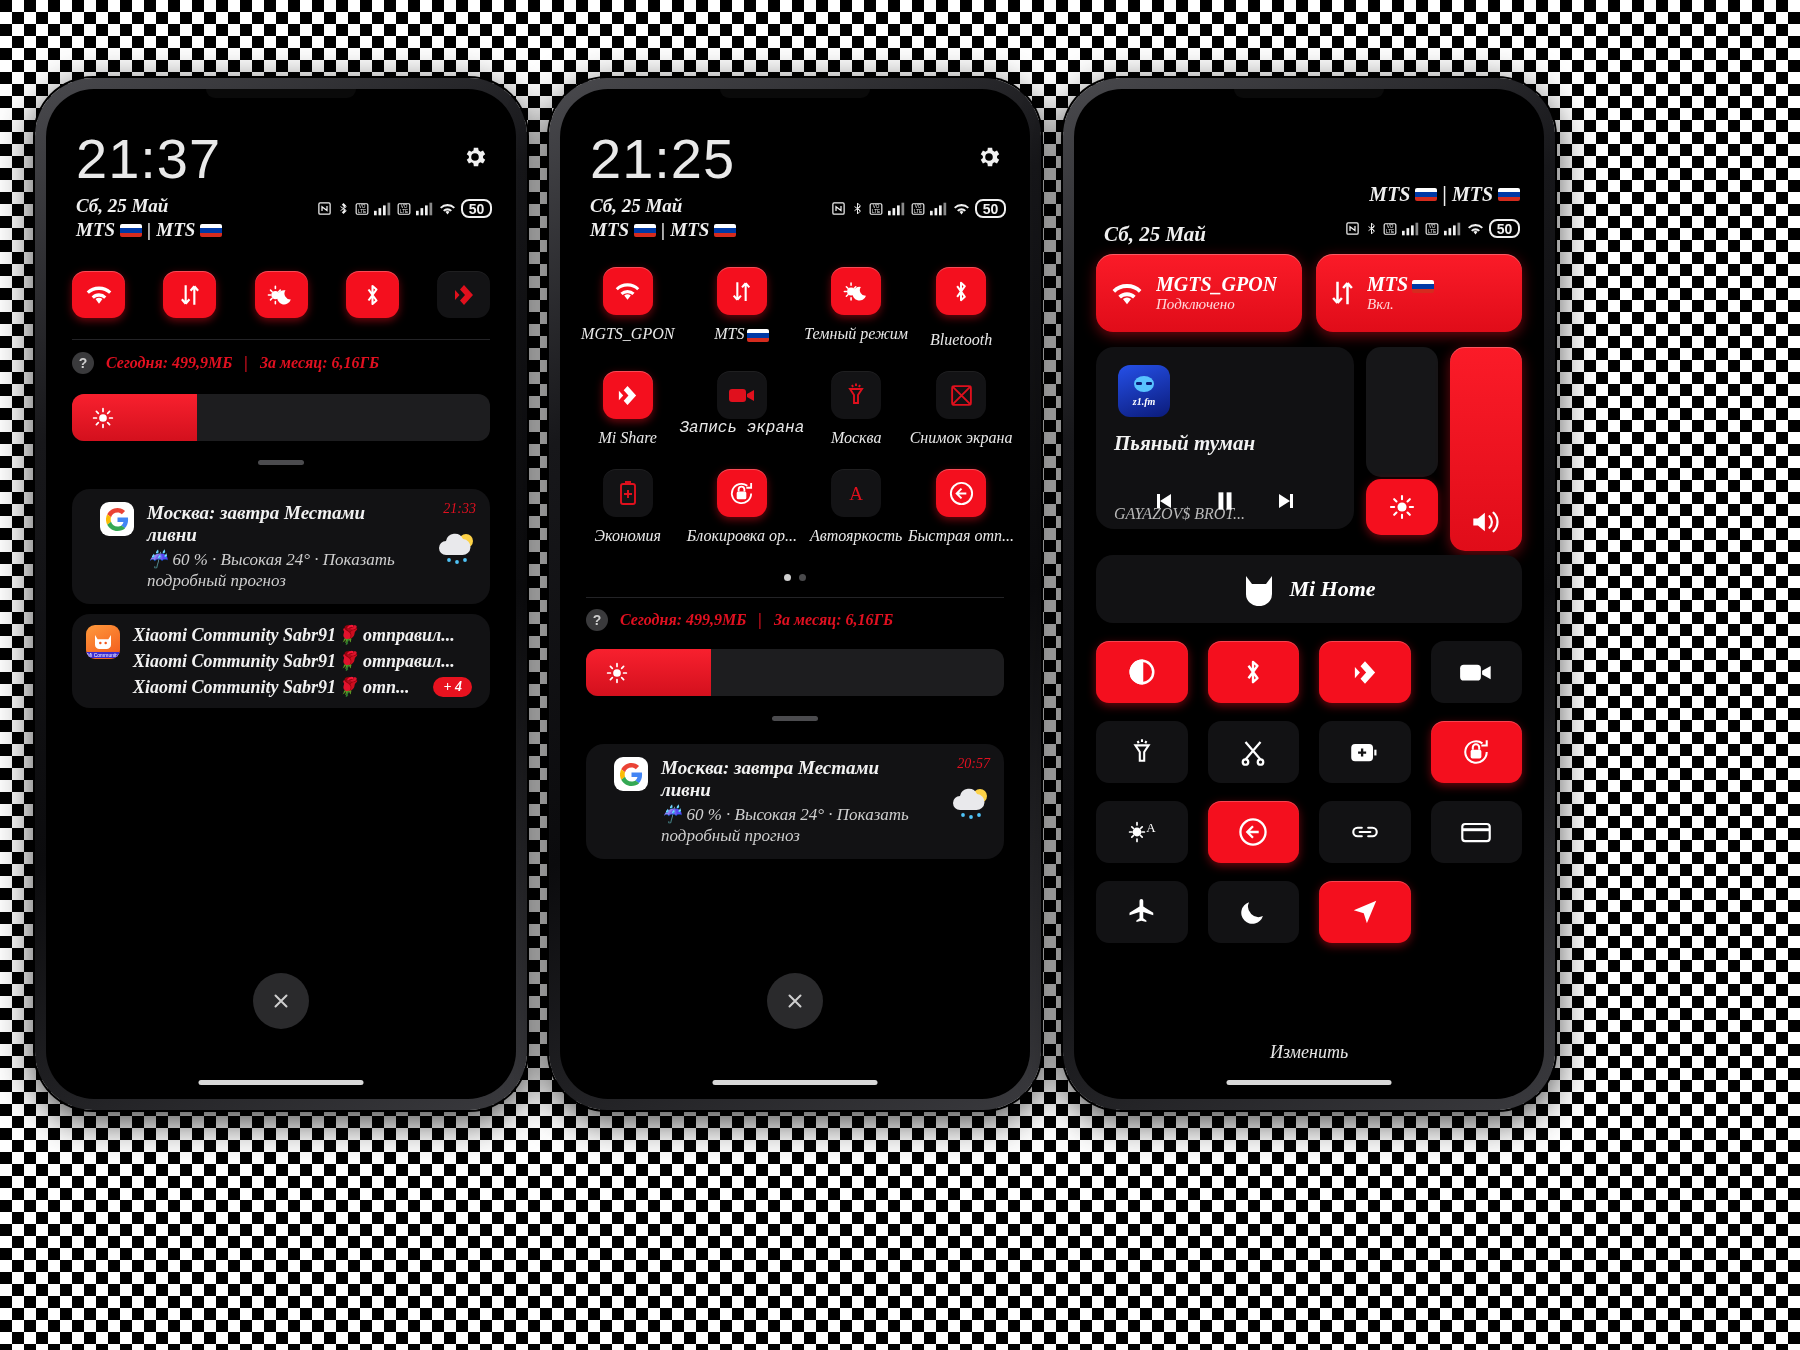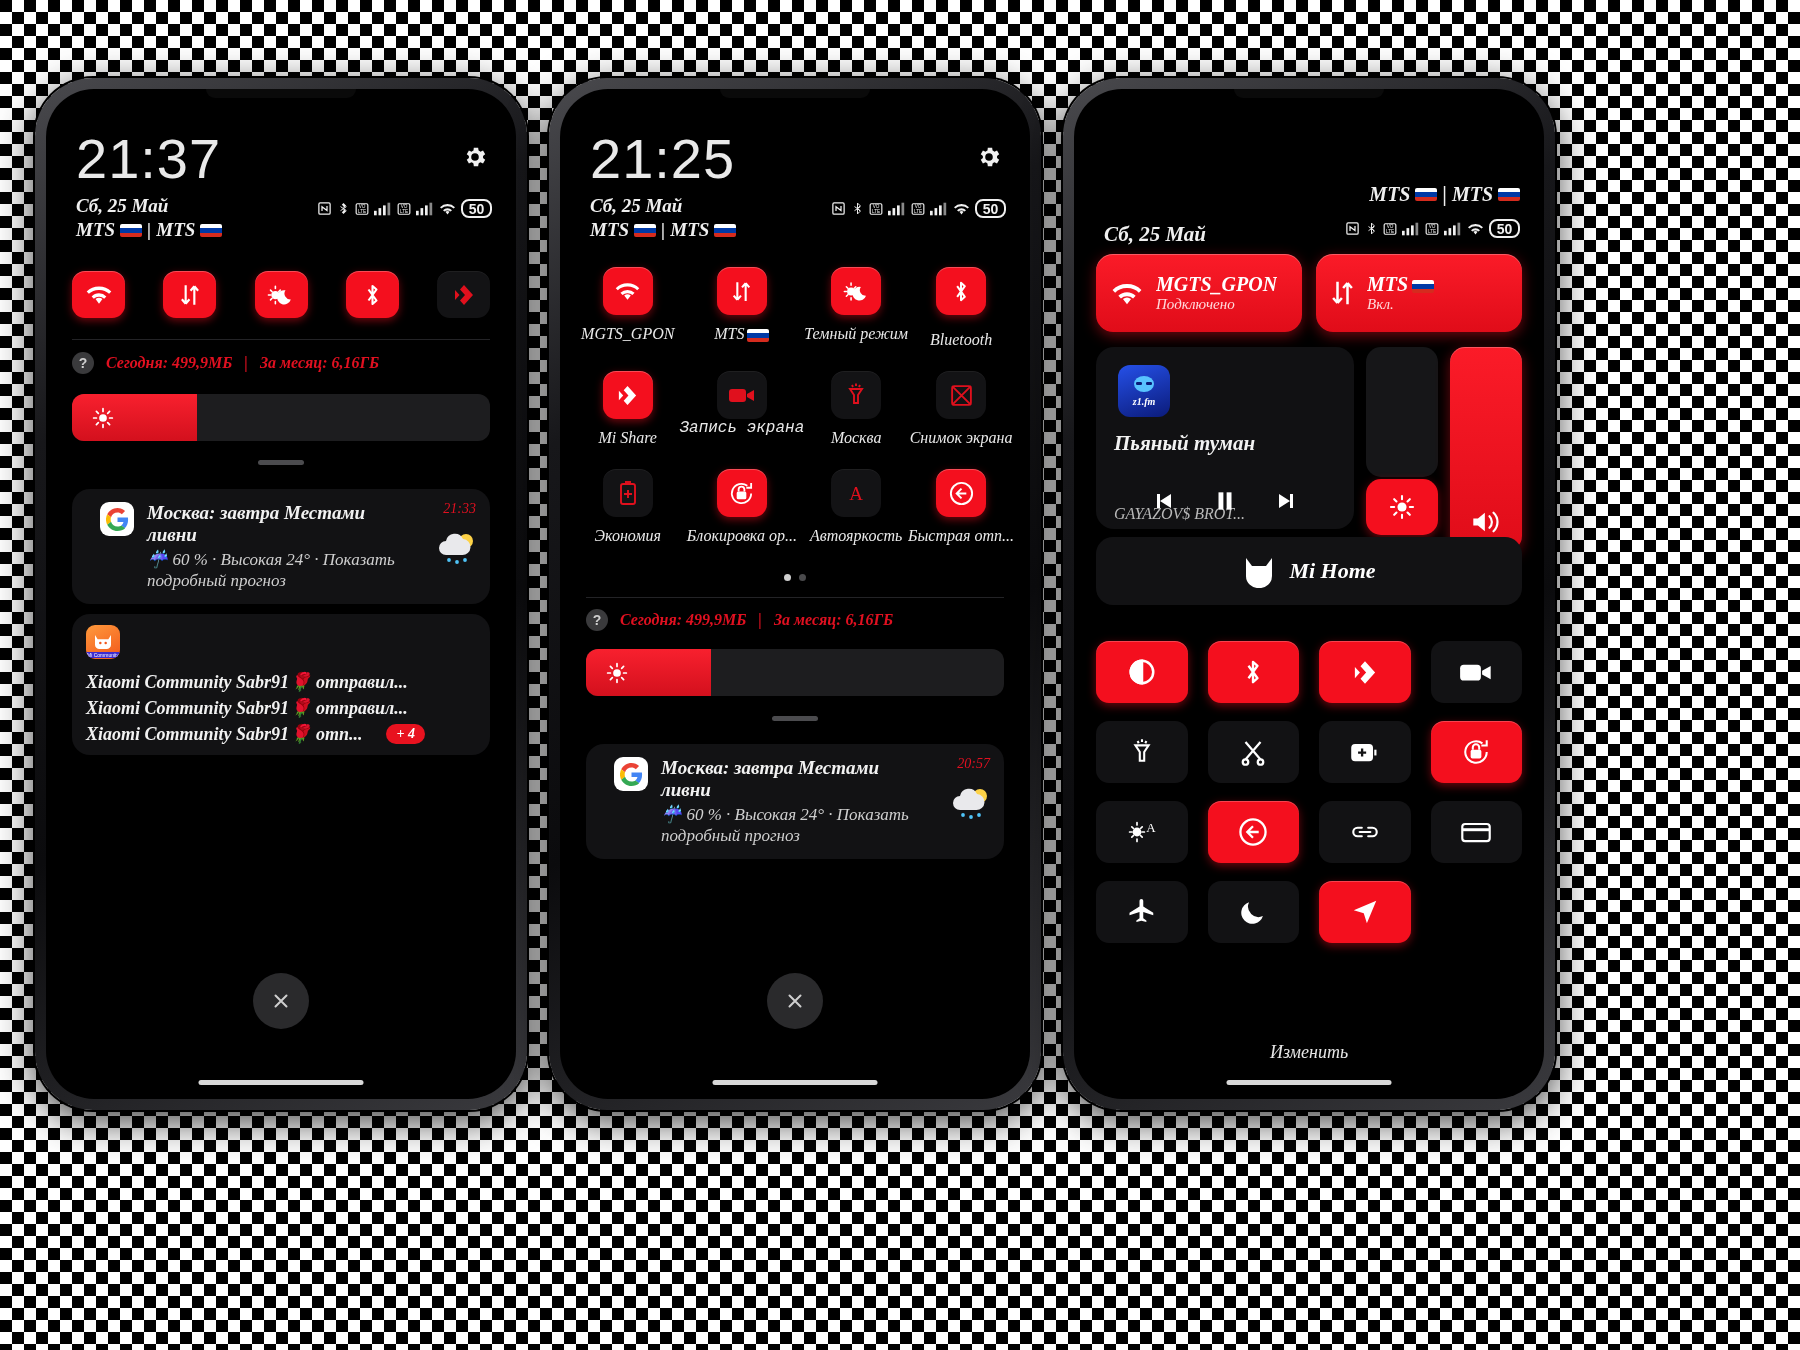--- a/index.html
+++ b/index.html
@@ -207,21 +207,21 @@
                 <path d="M10 24a7 7 0 010-14 9 9 0 0117-2 6.5 6.5 0 01-1 16z" fill="#E9E9EC"></path>
                 <g fill="#4FC3F7">
                   <circle cx="13" cy="29" r="1.9"></circle>
                   <circle cx="21" cy="31" r="1.9"></circle>
                   <circle cx="29" cy="29" r="1.9"></circle>
                 </g>
               </svg>
           </div>
         </div>
 
-        <div class="notif" style="margin-top:10px;padding:11px 14px;flex-direction:column;">
+        <div class="notif" style="margin-top:10px;padding:11px 14px;">
           <div class="appicon" style="background:linear-gradient(150deg,#ff9a3c,#f2571b);position:relative;">
             <svg width="22" height="16" viewBox="0 0 24 18" fill="#fff">
                 <path d="M3 1l3 5h12l3-5v11a5 5 0 01-5 5H8a5 5 0 01-5-5z"></path>
                 <circle cx="9" cy="10" r="1.4" fill="#f2571b"></circle>
                 <circle cx="15" cy="10" r="1.4" fill="#f2571b"></circle>
               </svg>
             <span style="position:absolute;bottom:1px;left:0;right:0;text-align:center;font-size:5px;color:#fff;background:#3b2bd0;font-family:'Liberation Sans',sans-serif;">Mi Community</span>
           </div>
           <div style="flex:1;min-width:0;">
             <div class="ntitle" style="font-size:18px;">Xiaomi Community Sabr91🌹 отправил...</div>
@@ -587,21 +587,21 @@
           </svg>
       </div>
 
       <div style="position:absolute;right:22px;top:258px;width:72px;height:188px;border-radius:15px;background:linear-gradient(180deg,#fb1b28,#e00c19);display:flex;align-items:flex-end;justify-content:center;padding-bottom:16px;box-shadow:0 4px 14px rgba(244,15,30,.45), inset 0 1px 0 rgba(255,255,255,.25);">
         <svg width="30" height="26" viewBox="0 0 26 22" fill="#fff">
             <path d="M2 8h4l6-5v16l-6-5H2z"></path>
             <path d="M16 6a7 7 0 010 10M19.5 3a11 11 0 010 16" stroke="#fff" stroke-width="1.9" fill="none" stroke-linecap="round"></path>
           </svg>
       </div>
 
-      <div class="mihome" style="position:absolute;left:22px;right:22px;top:448px;height:68px;">
+      <div class="mihome" style="position:absolute;left:22px;right:22px;top:466px;height:68px;">
         <svg width="34" height="34" viewBox="0 0 34 34" fill="#fff">
             <path d="M4 4h26v18a12 12 0 01-13 12A12 12 0 014 22z"></path>
             <path d="M4 4l6 8h14l6-8" fill="#121214"></path>
             <path d="M10 12l-6-8v18a12 12 0 0013 12 12 12 0 0013-12V4l-6 8" fill="none"></path>
           </svg>
         <span class="mh-text">Mi Home</span>
       </div>
 
       <div style="position:absolute;left:22px;right:22px;top:552px;display:grid;grid-template-columns:repeat(4,1fr);gap:18px 20px;">
         <div class="gicon on" style="height:62px;">

